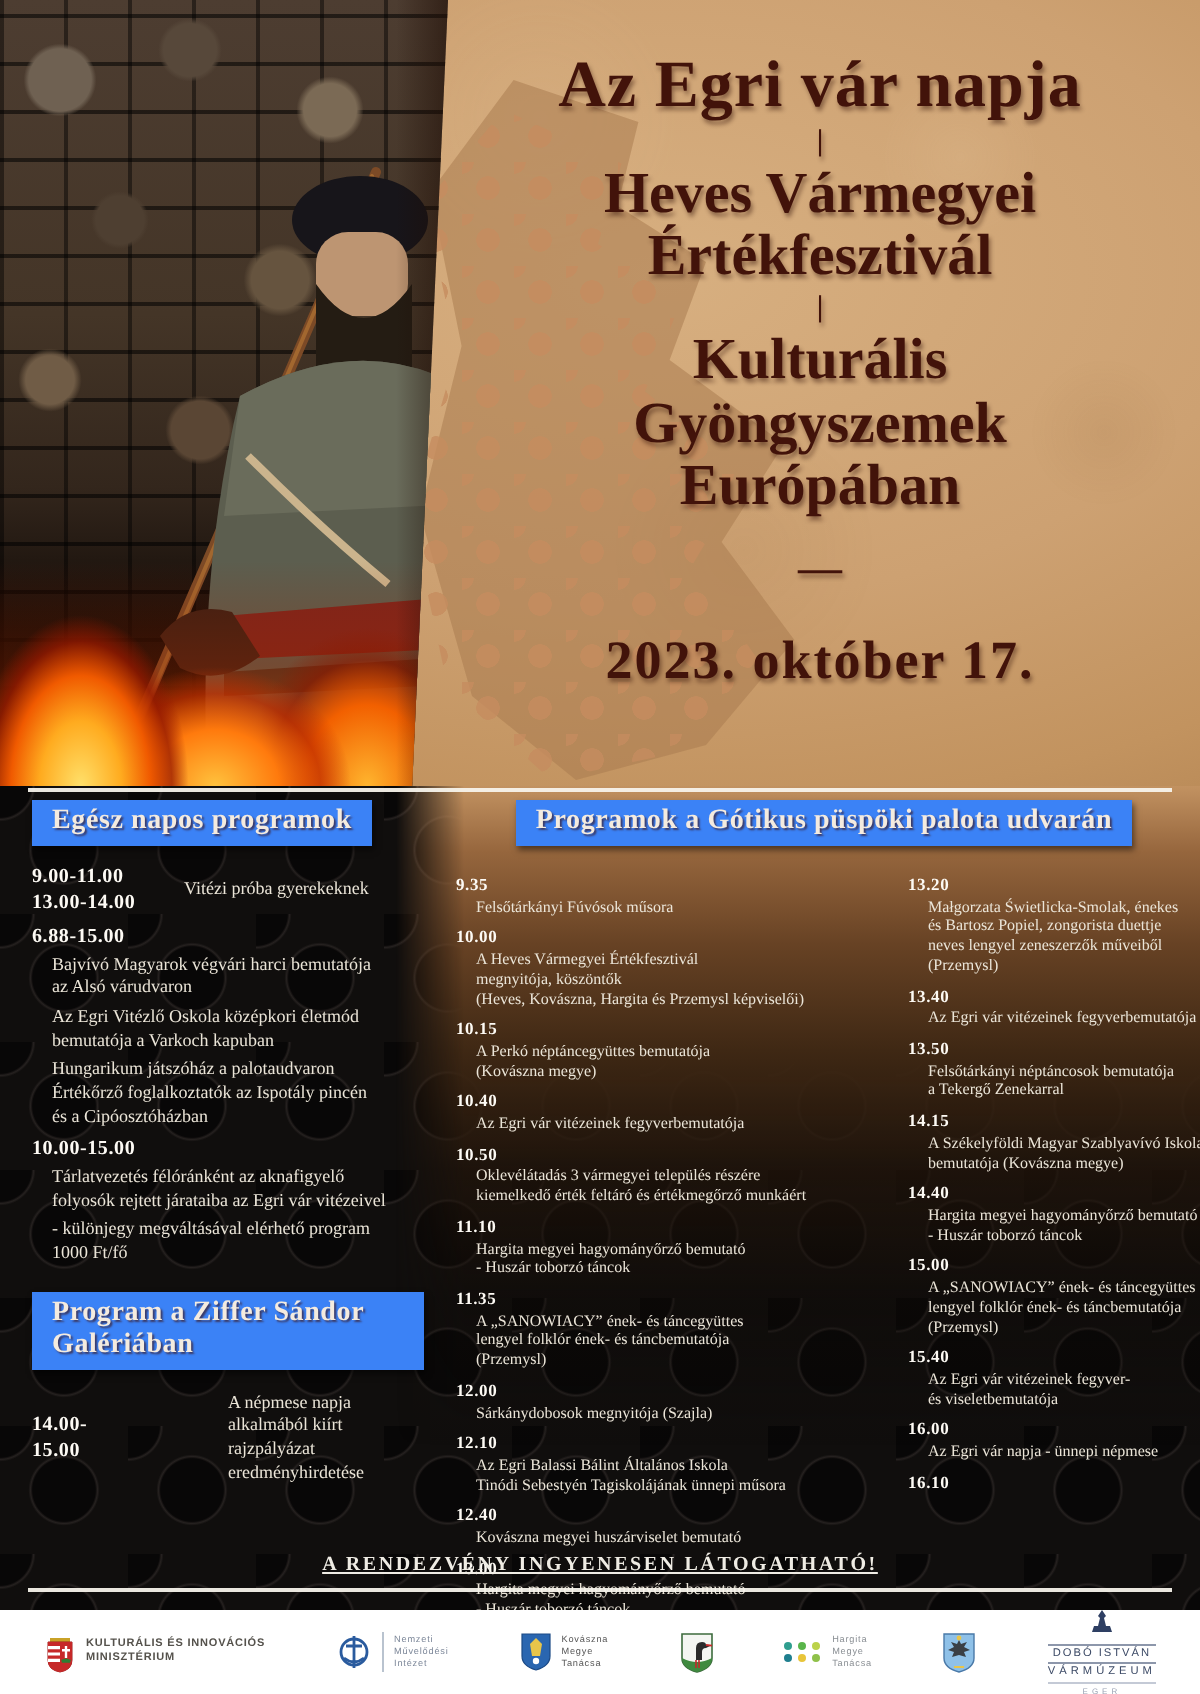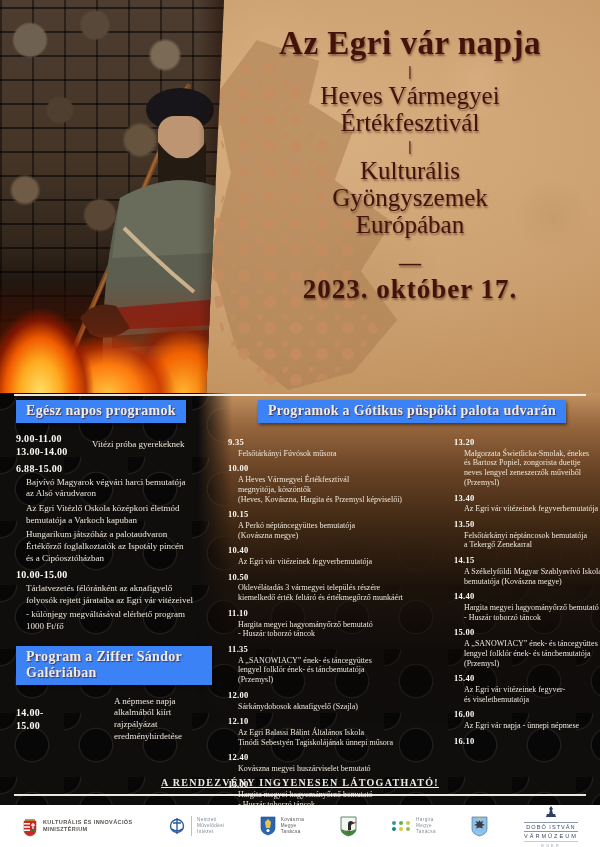--- a/index.html
+++ b/index.html
@@ -51,23 +51,23 @@
       linear-gradient(0deg, rgba(255,110,0,.5) 0%, rgba(160,40,0,.35) 40%, transparent 75%);}
   .figure-svg{position:absolute;right:-6px;top:58px;}
   .photo-edge{position:absolute;right:0;top:0;width:26px;height:100%;
     background:linear-gradient(90deg, transparent 0%, rgba(30,12,4,.55) 100%);}
 
   
   .title-block{position:absolute;left:228px;right:8px;top:26px;text-align:center;
     color:#42130a;text-shadow:1px 2px 2px rgba(50,18,8,.45);}
   .t-main{font-size:33px;font-weight:bold;letter-spacing:.5px;line-height:1.05;}
   .t-sep{font-size:15px;font-weight:bold;margin:3px 0;line-height:1;}
-  .t-sub{font-size:25px;font-weight:normal;line-height:1.08;}
+  .t-sub{font-size:29px;font-weight:bold;line-height:1.08;}
   .t-dash{font-size:22px;font-weight:bold;margin-top:14px;line-height:1;}
-  .t-date{font-size:27px;font-weight:bold;margin-top:0;letter-spacing:1px;}
+  .t-date{font-size:27px;font-weight:bold;margin-top:20px;letter-spacing:1px;}
 
   
   .programs{position:absolute;left:0;top:393px;width:600px;height:412px;
     background-color:#100e0d;}
   .quatrefoil{position:absolute;inset:0;
     background-image:
       radial-gradient(circle 27px at 32px 32px, #070606 58%, rgba(70,62,60,.5) 62%, transparent 66%),
       radial-gradient(circle 27px at 0px 0px, #070606 58%, rgba(70,62,60,.5) 62%, transparent 66%);
     background-size:64px 64px;opacity:.8;}
   .warm-fade{position:absolute;left:198px;right:0;top:0;height:330px;
@@ -265,21 +265,21 @@
             <div class="time">11.35</div>
             <div class="descs">
               <div class="desc">A „SANOWIACY” ének- és táncegyüttes
 lengyel folklór ének- és táncbemutatója
 (Przemysl)</div>
             </div>
           </div>
           <div class="item">
             <div class="time">12.00</div>
             <div class="descs">
-              <div class="desc">Sárkánydobosok aknafigyelő (Szajla)</div>
+              <div class="desc">Sárkánydobosok megnyitója (Szajla)</div>
             </div>
           </div>
           <div class="item">
             <div class="time">12.10</div>
             <div class="descs">
               <div class="desc">Az Egri Balassi Bálint Általános Iskola
 Tinódi Sebestyén Tagiskolájának ünnepi műsora</div>
             </div>
           </div>
           <div class="item">

